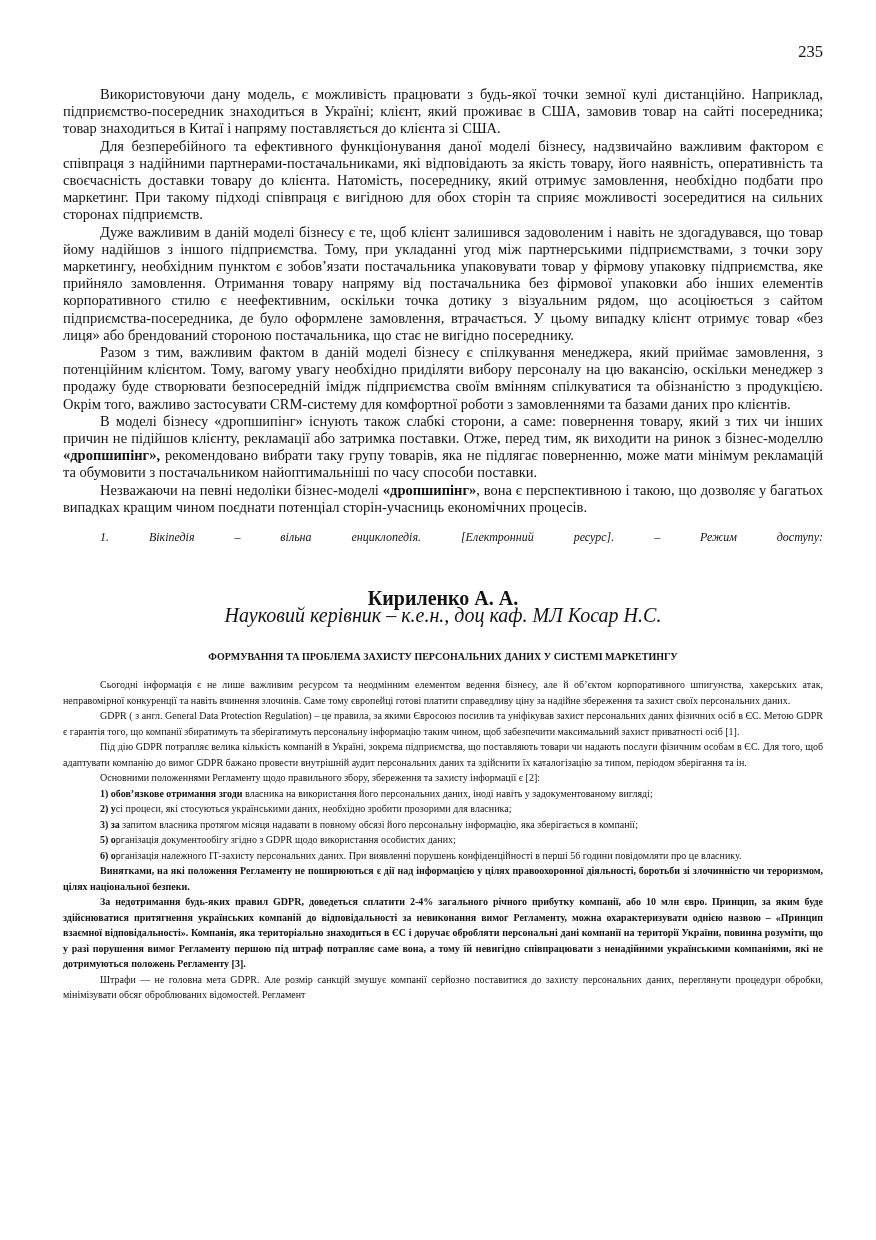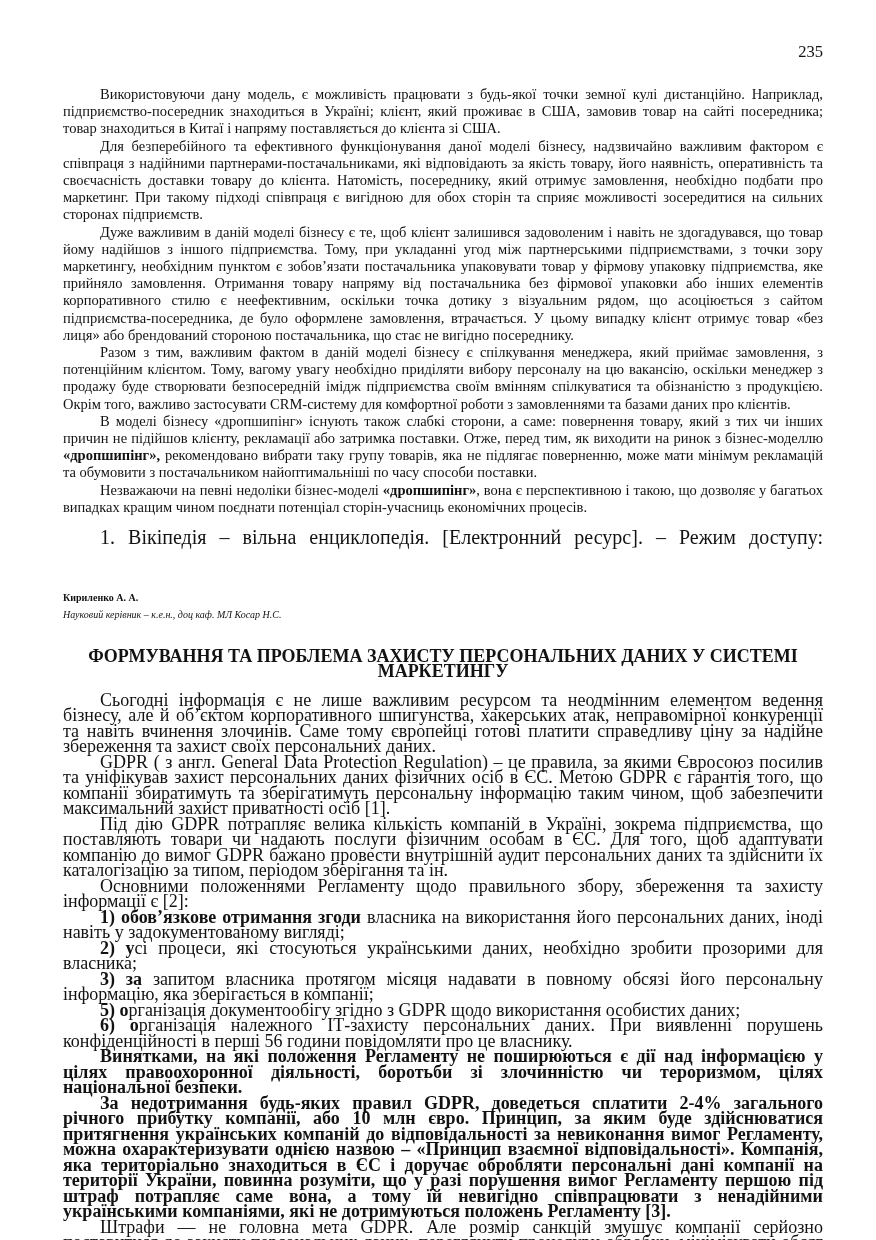--- a/index.html
+++ b/index.html
@@ -15,36 +15,37 @@
     overflow: hidden;
   }
   .pagenum {
     text-align: right;
     font-size: 16.5px;
     line-height: 20px;
     margin-bottom: 24px;
   }
   p { margin: 0; text-align: justify; text-indent: 37px; }
   .article1 p { font-size: 14.5px; line-height: 17.2px; }
-  .article2 p { font-size: 18px; line-height: 15.5px; }
+  .article2 p { font-size: 10px; line-height: 15.5px; }
   .reference {
     margin-top: 13px;
-    font-size: 20px;
+    font-style: italic;
+    font-size: 12px;
     line-height: 17.2px;
   }
   .ref-line1 {
     text-indent: 37px;
     text-align: justify;
     text-align-last: justify;
   }
   .ref-line2 { text-indent: 0; }
   .byline {
     margin-top: 44px;
-    text-align: left;
-    font-size: 10px;
+    text-align: center;
+    font-size: 20px;
     line-height: 16.3px;
   }
   .byline-author, .byline-group { font-weight: bold; }
   .byline-advisor { font-style: italic; }
   .title {
     font-size: 15.8px;
     font-weight: bold;
     text-align: center;
     text-indent: 0;
     margin: 26px 0 13px 0;

